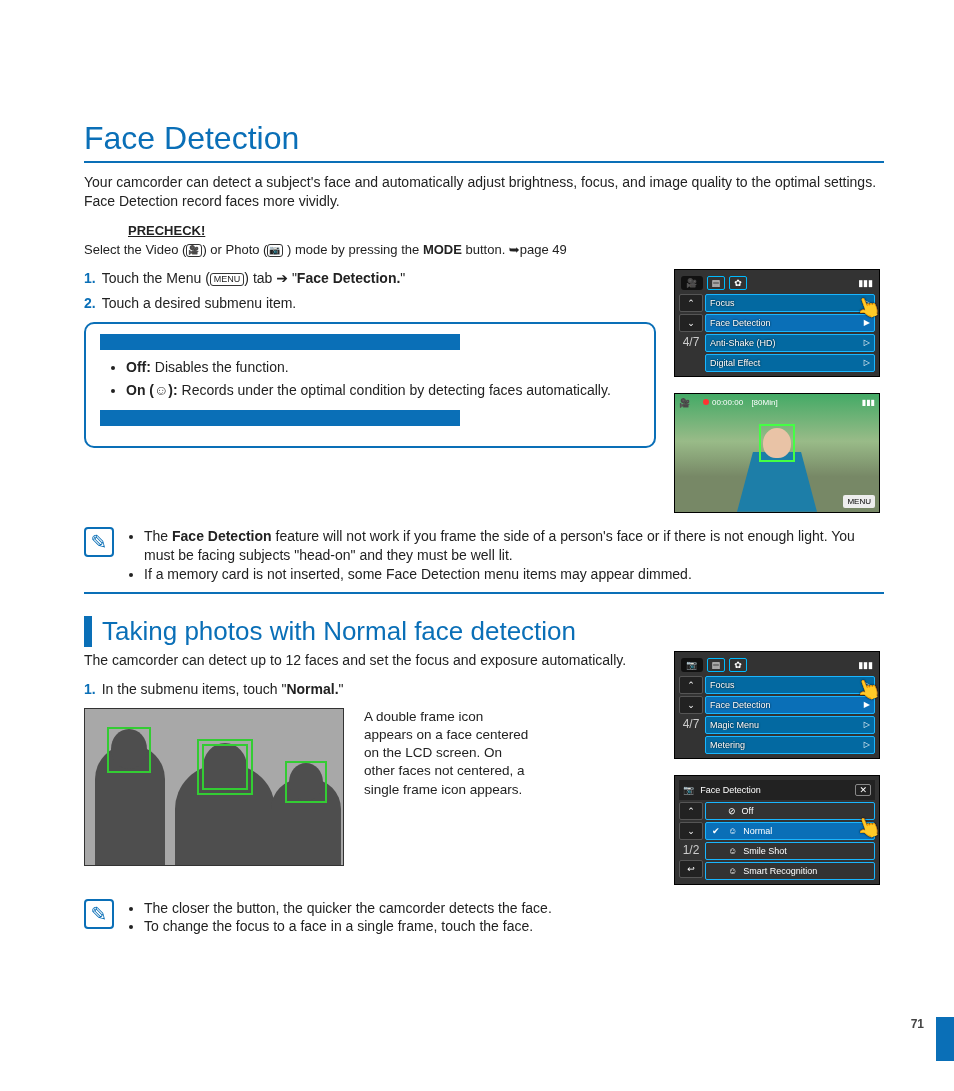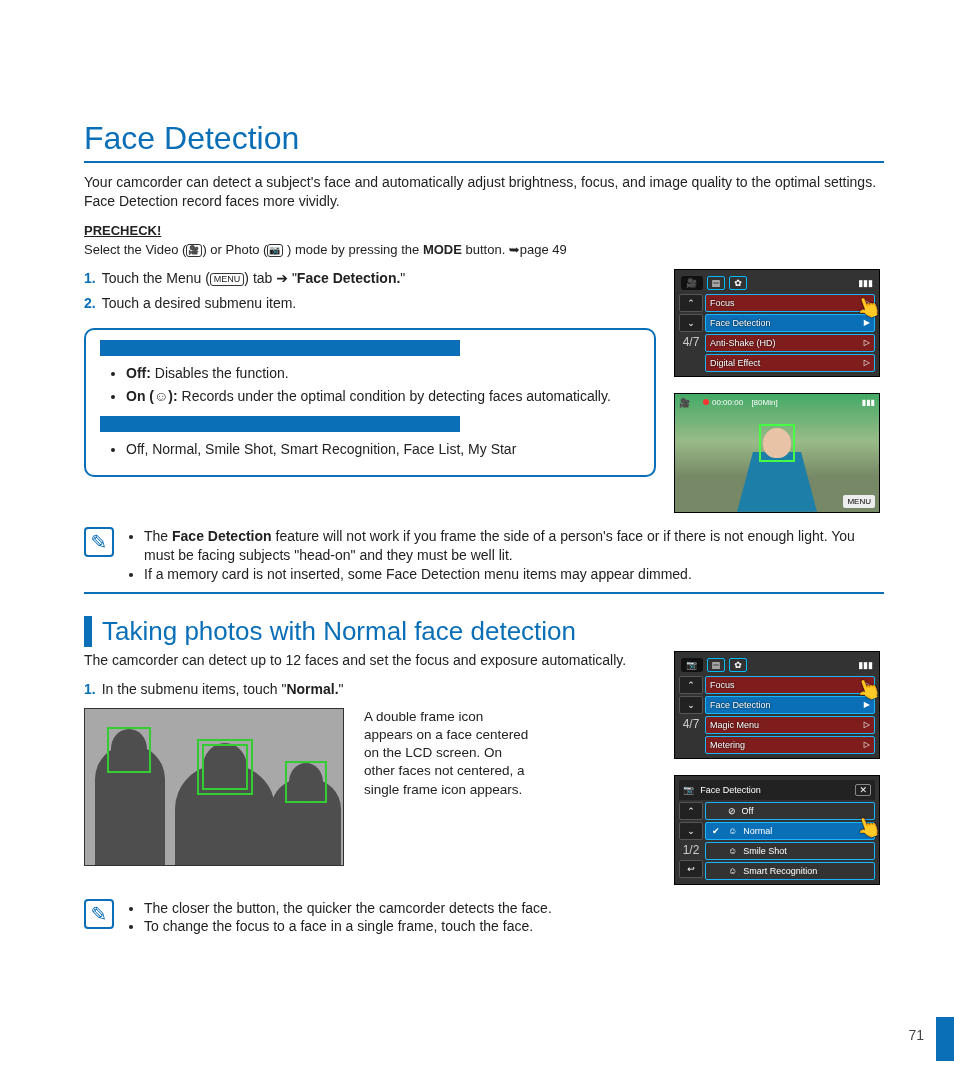--- a/index.html
+++ b/index.html
@@ -8,42 +8,43 @@
     width: 954px;
     height: 1091px;
     background: #fff;
     color: #222;
     position: relative;
     padding: 120px 70px 40px 84px;
   }
   .page-num {
     position: absolute;
     right: 30px;
-    bottom: 48px;
-    font-size: 14px;
+    bottom: 60px;
+    font-size: 12px;
     color: #444;
+    font-weight: bold;
   }
   .page-num-bar {
     position: absolute;
     right: 0;
     bottom: 30px;
     width: 18px;
     height: 44px;
     background: #0a6fb7;
   }
   h1.main-title {
     color: #0a6fb7;
     font-weight: 400;
     font-size: 32px;
     border-bottom: 2px solid #0a6fb7;
     padding-bottom: 4px;
     margin-bottom: 10px;
   }
   .intro { font-size: 14px; line-height: 1.35; margin-bottom: 12px; }
-  .precheck-label { font-size: 13px; text-decoration: underline; font-weight: 600; margin-bottom: 4px; }
+  .precheck-label { font-size: 13px; text-decoration: underline; font-weight: 600; margin-bottom: 4px; margin-left: 44px; }
   .precheck-text { font-size: 13px; margin-bottom: 12px; }
   .precheck-text b { font-weight: 700; }
   .icon-chip {
     display: inline-flex; align-items: center; justify-content: center;
     border: 1px solid #333; border-radius: 3px;
     font-size: 9px; padding: 0 3px; height: 13px; vertical-align: middle;
     background: #fff;
   }
   .icon-pill {
     display: inline-flex; align-items:center; justify-content:center;
@@ -53,21 +54,21 @@
   .two-col { display: flex; gap: 18px; }
   .left-col { flex: 1; }
   .right-col { width: 210px; display: flex; flex-direction: column; gap: 16px; }
   ol.steps { list-style: none; font-size: 14px; }
   ol.steps li { margin-bottom: 6px; line-height: 1.4; }
   ol.steps .num { color: #0a6fb7; font-weight: 700; margin-right: 6px; }
   .submenu-box {
     border: 2px solid #0a6fb7;
     border-radius: 10px;
     padding: 10px 14px 12px 14px;
-    margin-top: 14px;
+    margin-top: 8px;
     font-size: 14px;
   }
   .submenu-box .bar {
     height: 16px; width: 360px; background: #0a6fb7; margin-bottom: 8px;
   }
   .submenu-box ul { list-style: disc; padding-left: 26px; }
   .submenu-box li { margin-bottom: 4px; line-height: 1.35; }
   .note-row { display: flex; gap: 10px; margin-top: 14px; margin-bottom: 6px; border-bottom: 2px solid #0a6fb7; padding-bottom: 8px;}
   .note-row.no-border { border-bottom: none; padding-bottom: 0; }
   .note-icon {
@@ -87,21 +88,21 @@
   .lcd { width: 206px; background: #333; border: 1px solid #000; padding: 4px; font-size: 9px; color:#fff;}
   .lcd-top { display:flex; align-items:center; gap:4px; height:18px; padding:0 2px;}
   .lcd-top .mode { width:22px; height:14px; background:#111; border-radius:3px; display:flex;align-items:center;justify-content:center;font-size:9px;}
   .lcd-top .tab { width:18px; height:14px; border:1px solid #0bf; border-radius:2px; display:flex;align-items:center;justify-content:center;}
   .lcd-top .batt { margin-left:auto; display:flex; gap:3px; align-items:center;}
   .lcd-body { display:flex; gap:2px; margin-top:2px;}
   .lcd-nav { width:24px; display:flex; flex-direction:column; gap:2px;}
   .lcd-nav .btn { height:18px; background:#222; border:1px solid #555; border-radius:2px; display:flex;align-items:center;justify-content:center;}
   .lcd-nav .pg { height:16px; font-size:12px; display:flex;align-items:center;justify-content:center; color:#ccc;}
   .lcd-list { flex:1; display:flex; flex-direction:column; gap:2px;}
-  .lcd-item { height:18px; border:1px solid #19b6ff; border-radius:2px; display:flex; align-items:center; padding:0 4px; gap:4px; background:#7f1d1d; position:relative;}
+  .lcd-item { height:18px; border:1px solid #19b6ff; border-radius:2px; display:flex; align-items:center; padding:0 4px; gap:4px; background:#0369a1; position:relative;}
   .lcd-item.sel { background:#0a6fb7; }
   .lcd-item .lbl { flex:1; white-space:nowrap; overflow:hidden; text-shadow:0 0 2px #000;}
   .lcd-item .play { font-size:8px;}
   
   .lcd-preview { width:206px; height:120px; background:#555; border:1px solid #000; position:relative; overflow:hidden;}
   .lcd-preview .sky { position:absolute; inset:0; background:linear-gradient(#4a6,#9b8 40%,#786 70%);}
   .lcd-preview .face { position:absolute; left:88px; top:34px; width:28px; height:30px; background:#e9c3a6; border-radius:50% 50% 45% 45%;}
   .lcd-preview .jacket { position:absolute; left:62px; top:58px; width:80px; height:60px; background:#1d7ea8; clip-path:polygon(20% 0,80% 0,100% 100%,0 100%);}
   .lcd-preview .facebox { position:absolute; left:84px; top:30px; width:36px; height:38px; border:2px solid #4f4;}
   .lcd-preview .rec { position:absolute; top:4px; left:28px; color:#fff; font-size:8px; display:flex; gap:3px; align-items:center;}
@@ -147,23 +148,20 @@
       </li>
     </ol>
 
     <div class="submenu-box">
       <div class="bar"></div>
       <ul>
         <li><b>Off:</b><span> Disables the function.</span></li>
         <li><b><span>On (</span><span>☺</span><span>):</span></b><span> Records under the optimal condition by detecting faces automatically.</span></li>
       </ul>
       <div class="bar" style="margin-top:10px"></div>
-      <ul>
-        <li>Off, Normal, Smile Shot, Smart Recognition, Face List, My Star</li>
-      </ul>
     </div>
   </div>
 
   <div class="right-col">
 
     <div class="lcd" style="position:relative">
       <div class="lcd-top">
         <span class="mode">🎥</span>
         <span class="tab">▤</span>
         <span class="tab">✿</span>

